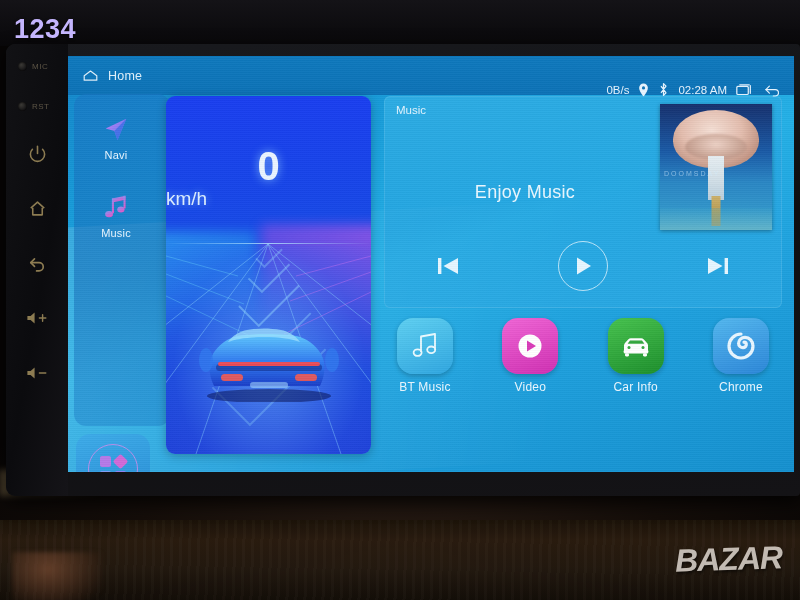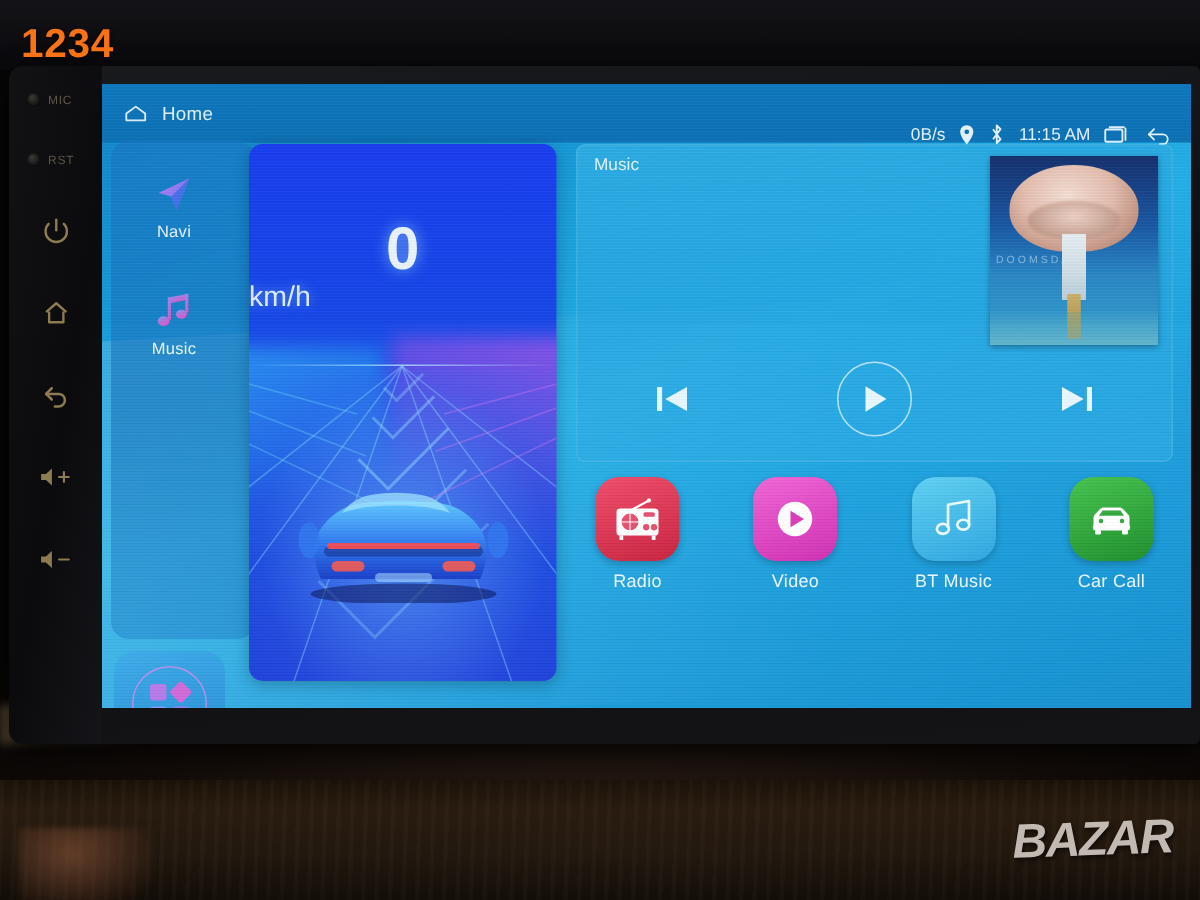--- a/index.html
+++ b/index.html
@@ -234,21 +234,21 @@
   .app-tile {
     width:56px; height:56px; border-radius:16px;
     display:flex; align-items:center; justify-content:center;
     box-shadow:0 2px 5px rgba(0,0,0,.22);
   }
   .app-lbl { font-size:12px; color:#eaf7ff; letter-spacing:.2px; white-space:nowrap; }
 
   
   #wm-num {
     position:absolute; left:14px; top:14px;
-    font-size:27px; font-weight:bold; color:#f97316; letter-spacing:.5px;
+    font-size:27px; font-weight:bold; color:#c4b5fd; letter-spacing:.5px;
     text-shadow:0 1px 3px rgba(0,0,0,.6);
   }
   #wm-bazar {
     position:absolute; right:18px; bottom:22px;
     font-size:32px; font-weight:bold; font-style:italic;
     color:rgba(222,214,206,.86);
     letter-spacing:-1px;
     text-shadow:1px 2px 3px rgba(0,0,0,.55);
     transform:rotate(-2deg);
   }
@@ -323,21 +323,21 @@
 
       <svg class="sb-ico" width="11" height="14" viewBox="0 0 12 16">
         <path d="M6 0.6C3.2.6 1 2.8 1 5.6c0 3.7 5 9.8 5 9.8s5-6.1 5-9.8C11 2.8 8.8.6 6 .6z" fill="#e6f4ff"></path>
         <circle cx="6" cy="5.6" r="1.8" fill="#0c72b6"></circle>
       </svg>
 
       <svg class="sb-ico" width="11" height="15" viewBox="0 0 12 18" fill="none" stroke="#e6f4ff" stroke-width="1.5" stroke-linejoin="round">
         <path d="M3 5l6 8-3 3V2l3 3-6 8"></path>
       </svg>
 
-      <span>11:15 AM</span>
+      <span>02:28 AM</span>
 
       <svg class="sb-ico" width="18" height="14" viewBox="0 0 22 17" fill="none" stroke="#e6f4ff" stroke-width="1.5">
         <rect x="1" y="4" width="14" height="10" rx="1.3"></rect>
         <path d="M17.5 3.2V12.5" stroke-linecap="round"></path>
         <path d="M4.6 2.2h11.6" stroke-linecap="round"></path>
       </svg>
 
       <svg class="sb-ico" width="19" height="14" viewBox="0 0 24 18" fill="none" stroke="#e6f4ff" stroke-width="1.5" stroke-linecap="round" stroke-linejoin="round">
         <path d="M8 4 3.5 8.5 8 13"></path>
           <path d="M3.5 8.5h12a4.2 4.2 0 0 1 0 8.4H13"></path>
@@ -444,20 +444,21 @@
       <rect x="27" y="58" width="22" height="7" rx="3.5" fill="#ff5a4a" opacity=".85"></rect>
       <rect x="101" y="58" width="22" height="7" rx="3.5" fill="#ff5a4a" opacity=".85"></rect>
       <rect x="56" y="66" width="38" height="6" rx="3" fill="#a9dcff" opacity=".55"></rect>
       <ellipse cx="12" cy="44" rx="7" ry="12" fill="#2f78ef" opacity=".8"></ellipse>
       <ellipse cx="138" cy="44" rx="7" ry="12" fill="#2f78ef" opacity=".8"></ellipse>
     </svg>
   </div>
 
   <div id="music-card">
     <div id="music-title">Music</div>
+    <div id="music-status">Enjoy Music</div>
 
     <div id="album-art">
       <div class="cloud"></div>
       <div class="cloud2"></div>
       <div class="stem"></div>
       <div class="stem2"></div>
       <div class="sea"></div>
       <div class="arttext">DOOMSDAY</div>
     </div>
 
@@ -479,72 +480,62 @@
         <svg width="28" height="28" viewBox="0 0 28 28">
           <path d="M4 6v16l14.5-8z" fill="#e6f6ff"></path>
           <rect x="20.6" y="6" width="3.4" height="16" fill="#e6f6ff"></rect>
         </svg>
       </div>
     </div>
   </div>
 
   <div id="appgrid">
 
-    <div class="app">
-      <div class="app-tile" style="background:linear-gradient(160deg,#ef4d6a,#c8233f)">
-        <svg width="34" height="34" viewBox="0 0 34 34">
-          <path d="M24 5 13 11" stroke="#ffffff" stroke-width="1.4" fill="none" stroke-linecap="round"></path>
-          <circle cx="24.6" cy="4.6" r="1.4" fill="#ffffff"></circle>
-          <rect x="3" y="10" width="28" height="18" rx="2.4" fill="#ffffff"></rect>
-          <circle cx="12" cy="19" r="6" fill="#e2516d"></circle>
-          <circle cx="12" cy="19" r="6" fill="none" stroke="#ffffff" stroke-width=".8"></circle>
-          <path d="M6 19h12M12 13v12" stroke="#ffffff" stroke-width=".7"></path>
-          <rect x="21" y="12.5" width="7.5" height="3" rx="1" fill="#e2516d"></rect>
-          <circle cx="22.8" cy="22.5" r="2.1" fill="#e2516d"></circle>
-          <circle cx="28" cy="22.5" r="2.1" fill="#e2516d"></circle>
-          <rect x="5" y="28" width="2.5" height="3" fill="#ffffff"></rect>
-          <rect x="26.5" y="28" width="2.5" height="3" fill="#ffffff"></rect>
-        </svg>
-      </div>
-      <span class="app-lbl">Radio</span>
-    </div>
-
-    <div class="app">
-      <div class="app-tile" style="background:linear-gradient(160deg,#f065d6,#cf2fb2)">
-        <svg width="32" height="32" viewBox="0 0 32 32">
-          <circle cx="16" cy="16" r="11.5" fill="#ffffff"></circle>
-          <path d="M13 10.5v11l9-5.5z" fill="#d93bb8"></path>
-        </svg>
-      </div>
-      <span class="app-lbl">Video</span>
-    </div>
 
     <div class="app">
       <div class="app-tile" style="background:linear-gradient(160deg,#5ed0f2,#2fa6e0)">
         <svg width="32" height="32" viewBox="0 0 32 32" fill="none" stroke="#eafaff" stroke-width="1.8">
           <path d="M12 22V6.5L26 4v15.5" stroke-linejoin="round"></path>
           <ellipse cx="8.6" cy="22.6" rx="4" ry="3.3"></ellipse>
           <ellipse cx="22.2" cy="19.8" rx="4" ry="3.3"></ellipse>
         </svg>
       </div>
       <span class="app-lbl">BT Music</span>
+    </div>
+
+    <div class="app">
+      <div class="app-tile" style="background:linear-gradient(160deg,#f065d6,#cf2fb2)">
+        <svg width="32" height="32" viewBox="0 0 32 32">
+          <circle cx="16" cy="16" r="11.5" fill="#ffffff"></circle>
+          <path d="M13 10.5v11l9-5.5z" fill="#d93bb8"></path>
+        </svg>
+      </div>
+      <span class="app-lbl">Video</span>
     </div>
 
     <div class="app">
       <div class="app-tile" style="background:linear-gradient(160deg,#46c24e,#1d8f2c)">
         <svg width="34" height="30" viewBox="0 0 34 30">
           <path d="M5 20v-5.5c0-1 .4-2 1-2.6l3.2-3.4c.7-.8 1.7-1.2 2.7-1.2h10.2c1 0 2 .4 2.7 1.2l3.2 3.4c.6.6 1 1.6 1 2.6V20z" fill="#ffffff"></path>
           <rect x="4.6" y="18.6" width="24.8" height="4" rx="1.6" fill="#ffffff"></rect>
           <rect x="6" y="22.2" width="4" height="3.2" rx="1.1" fill="#ffffff"></rect>
           <rect x="24" y="22.2" width="4" height="3.2" rx="1.1" fill="#ffffff"></rect>
           <circle cx="10" cy="16.4" r="1.5" fill="#35a83f"></circle>
           <circle cx="24" cy="16.4" r="1.5" fill="#35a83f"></circle>
           <path d="M11 9.4h12l2.4 3.4H8.6z" fill="#35a83f"></path>
         </svg>
       </div>
-      <span class="app-lbl">Car Call</span>
-    </div>
-
+      <span class="app-lbl">Car Info</span>
+    </div>
+
+    <div class="app">
+      <div class="app-tile" style="background:linear-gradient(160deg,#53b7ef,#2b86d8)">
+        <svg width="32" height="32" viewBox="0 0 32 32">
+          <path d="M16 4a12 12 0 1 0 12 12c0-5-3.5-8.6-8-8.6-3.6 0-6.4 2.6-6.4 5.8 0 2.6 2 4.4 4.4 4.4 1.9 0 3.3-1.3 3.3-3 0-1.4-1-2.4-2.3-2.4" fill="none" stroke="#e8f6ff" stroke-width="3.2" stroke-linecap="round"></path>
+        </svg>
+      </div>
+      <span class="app-lbl">Chrome</span>
+    </div>
   </div>
 </div>
 
 <div id="wm-num">1234</div>
 <div id="wm-bazar">BAZAR</div>
 
 </body></html>

